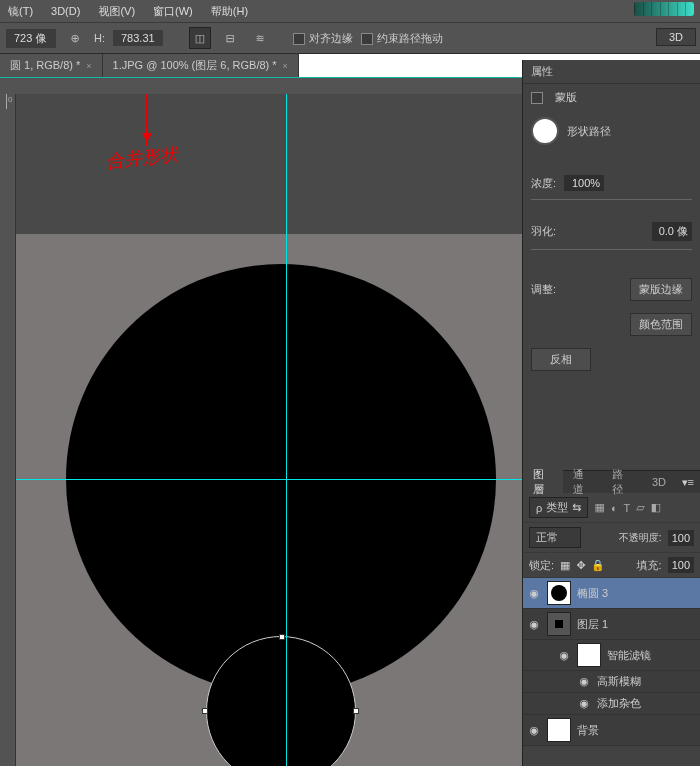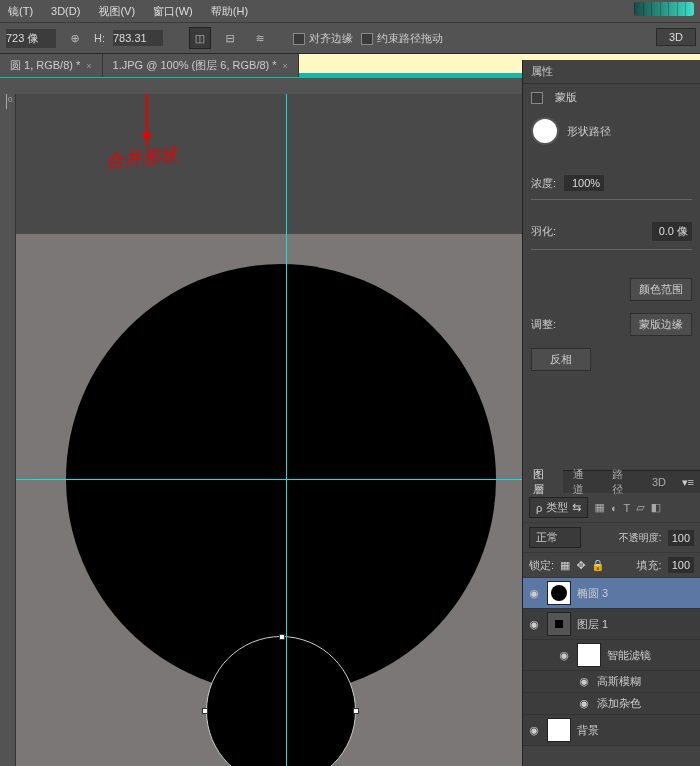--- a/index.html
+++ b/index.html
@@ -2,26 +2,26 @@
 <html><head>
 <meta charset="utf-8">
 <style>
 *{margin:0;padding:0;box-sizing:border-box;font-family:"Microsoft YaHei",Arial,sans-serif;font-size:11px;color:#ccc}
 body{background:#535353;width:700px;height:766px;overflow:hidden;position:relative}
 .menubar{height:22px;background:#535353;display:flex;align-items:center;padding-left:8px;gap:18px}
 .menubar span{color:#ddd;cursor:default}
 .rbadge{position:absolute;right:6px;top:2px;width:60px;height:14px;background:linear-gradient(90deg,#1a4d44,#3de0c9);border-radius:3px;display:flex}
 .rbadge i{flex:1;border-left:1px solid rgba(0,0,0,.25)}
 .optbar{height:32px;background:#535353;border-top:1px solid #3a3a3a;border-bottom:1px solid #2a2a2a;display:flex;align-items:center;padding:0 6px;gap:8px}
-.optbar .txtin{background:#3c3c3c;color:#ddd;padding:2px 0;min-width:50px;display:inline-block;text-align:left}
+.optbar .txtin{background:#3c3c3c;color:#ddd;padding:2px 8px;min-width:50px;display:inline-block;text-align:left}
 .ico{width:22px;height:22px;display:inline-flex;align-items:center;justify-content:center;color:#bbb}
 .ico.on{background:#3a3a3a;border:1px solid #222}
 .cb{width:12px;height:12px;border:1px solid #888;background:#3a3a3a;display:inline-block;margin-right:4px;vertical-align:middle}
 .btn3d{position:absolute;right:4px;top:28px;background:#424242;border:1px solid #2a2a2a;padding:2px 12px;color:#ddd}
-.tabbar{height:24px;background:#fef9c3;display:flex;align-items:flex-start;border-bottom:5px solid #14b8a6}
+.tabbar{height:24px;background:#ffffff;display:flex;align-items:flex-start;border-bottom:1px solid #14b8a6}
 .tab{padding:4px 10px;background:#535353;color:#ccc;font-size:10px;border-right:1px solid #333;position:relative}
 .tab .x{margin-left:6px;color:#999;font-size:9px}
 .ruler-h{height:16px;background:#535353;border-bottom:1px solid #333;position:relative;margin-left:16px}
 .ruler-h .tick{position:absolute;top:0;bottom:0;width:1px;background:#aaa}
 .ruler-h .lbl{position:absolute;top:1px;font-size:8px;color:#aaa}
 .workspace{position:absolute;left:0;top:94px;right:178px;bottom:0;overflow:hidden}
 .ruler-v{position:absolute;left:0;top:0;bottom:0;width:16px;background:#535353;border-right:1px solid #333}
 .canvas{position:absolute;left:16px;top:0;right:0;bottom:0;background:#494949}
 .artbg{position:absolute;left:0;top:140px;width:520px;height:560px;background:#7a7776}
 .circ1{position:absolute;width:430px;height:430px;border-radius:50%;background:#000;left:50px;top:170px}
@@ -148,26 +148,26 @@
       <span class="slot">100%</span>
     </div>
   <div style="height:1px;background:#666;margin:2px 8px"></div>
   <div style="height:14px"></div>
   <div class="prow" style="justify-content:space-between">
       <span>羽化:</span>
       <span class="slot">0.0 像</span>
     </div>
   <div style="height:1px;background:#666;margin:2px 8px"></div>
   <div style="height:20px"></div>
-  <div class="prow" style="justify-content:flex-end">
-      <span class="pbtn">颜色范围</span>
-    </div>
   <div class="prow" style="justify-content:space-between">
       <span>调整:</span>
       <span class="pbtn">蒙版边缘</span>
+    </div>
+  <div class="prow" style="justify-content:flex-end">
+      <span class="pbtn">颜色范围</span>
     </div>
   <div class="prow" style="justify-content:flex-start">
       <span class="pbtn">反相</span>
     </div>
 
   <div class="laypanel">
     <div class="ltabs">
       <span class="ltab on">图層</span>
       <span class="ltab">通道</span>
       <span class="ltab">路径</span>

